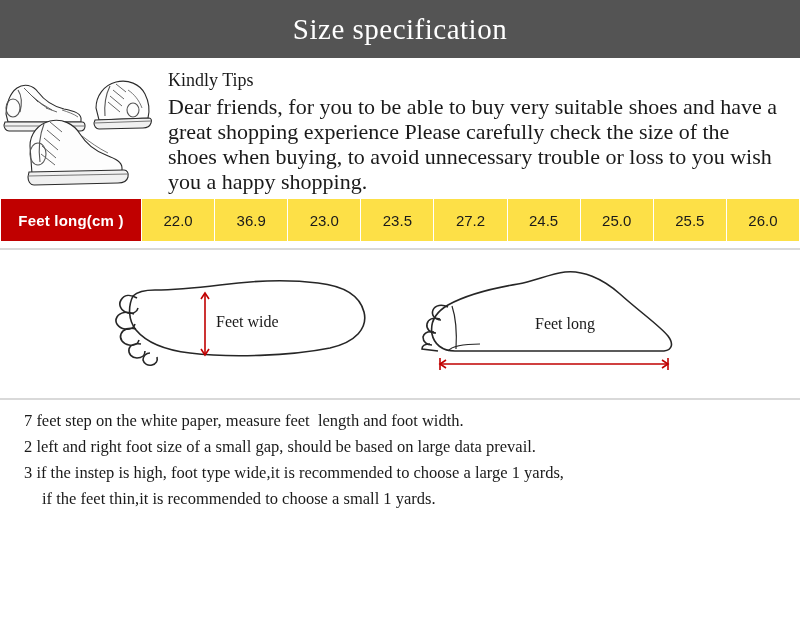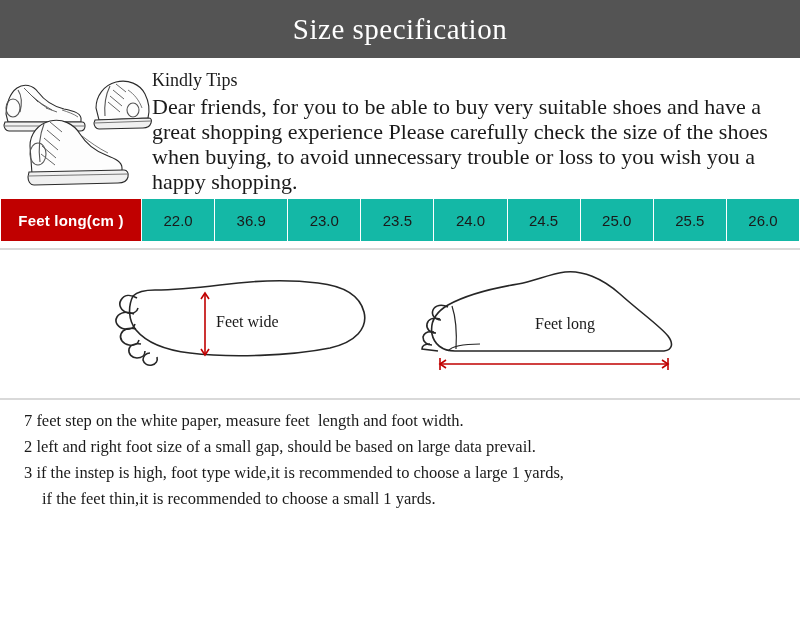--- a/index.html
+++ b/index.html
@@ -44,20 +44,21 @@
   }
   .shoes-art {
     width: 152px;
     flex: 0 0 152px;
     position: relative;
   }
   .tips-text {
     flex: 1;
     padding-right: 18px;
     padding-top: 2px;
+    margin-left: 16px;
   }
   .tips-title {
     font-size: 18px;
     color: #1a1a1a;
     margin-bottom: 3px;
     font-family: "Liberation Serif", serif;
   }
   .tips-body {
     font-size: 22px;
     line-height: 25px;
@@ -81,21 +82,21 @@
   }
   .row-head {
     width: 138px;
     background: #c00000;
     color: #ffffff;
     font-weight: bold;
     font-size: 16px;
     letter-spacing: 0.2px;
   }
   .cell-dark {
-    background: #14b8a6;
+    background: #fde047;
     color: #1a1a1a;
   }
   .cell-light {
     background: #e2e2e2;
     color: #1a1a1a;
   }
 
   .hr-thin {
     height: 2px;
     background: #d9d9d9;
@@ -179,21 +180,21 @@
   </div>
 
   <table class="size-table">
     <tbody>
       <tr>
         <td class="row-head">Feet long(cm )</td>
         <td class="cell-dark">22.0</td>
         <td class="cell-dark">36.9</td>
         <td class="cell-dark">23.0</td>
         <td class="cell-dark">23.5</td>
-        <td class="cell-dark">24.0</td>
+        <td class="cell-dark">27.2</td>
         <td class="cell-dark">24.5</td>
         <td class="cell-dark">25.0</td>
         <td class="cell-dark">25.5</td>
         <td class="cell-dark">26.0</td>
       </tr>
     </tbody>
   </table>
 
   <div class="hr-thin"></div>
 

